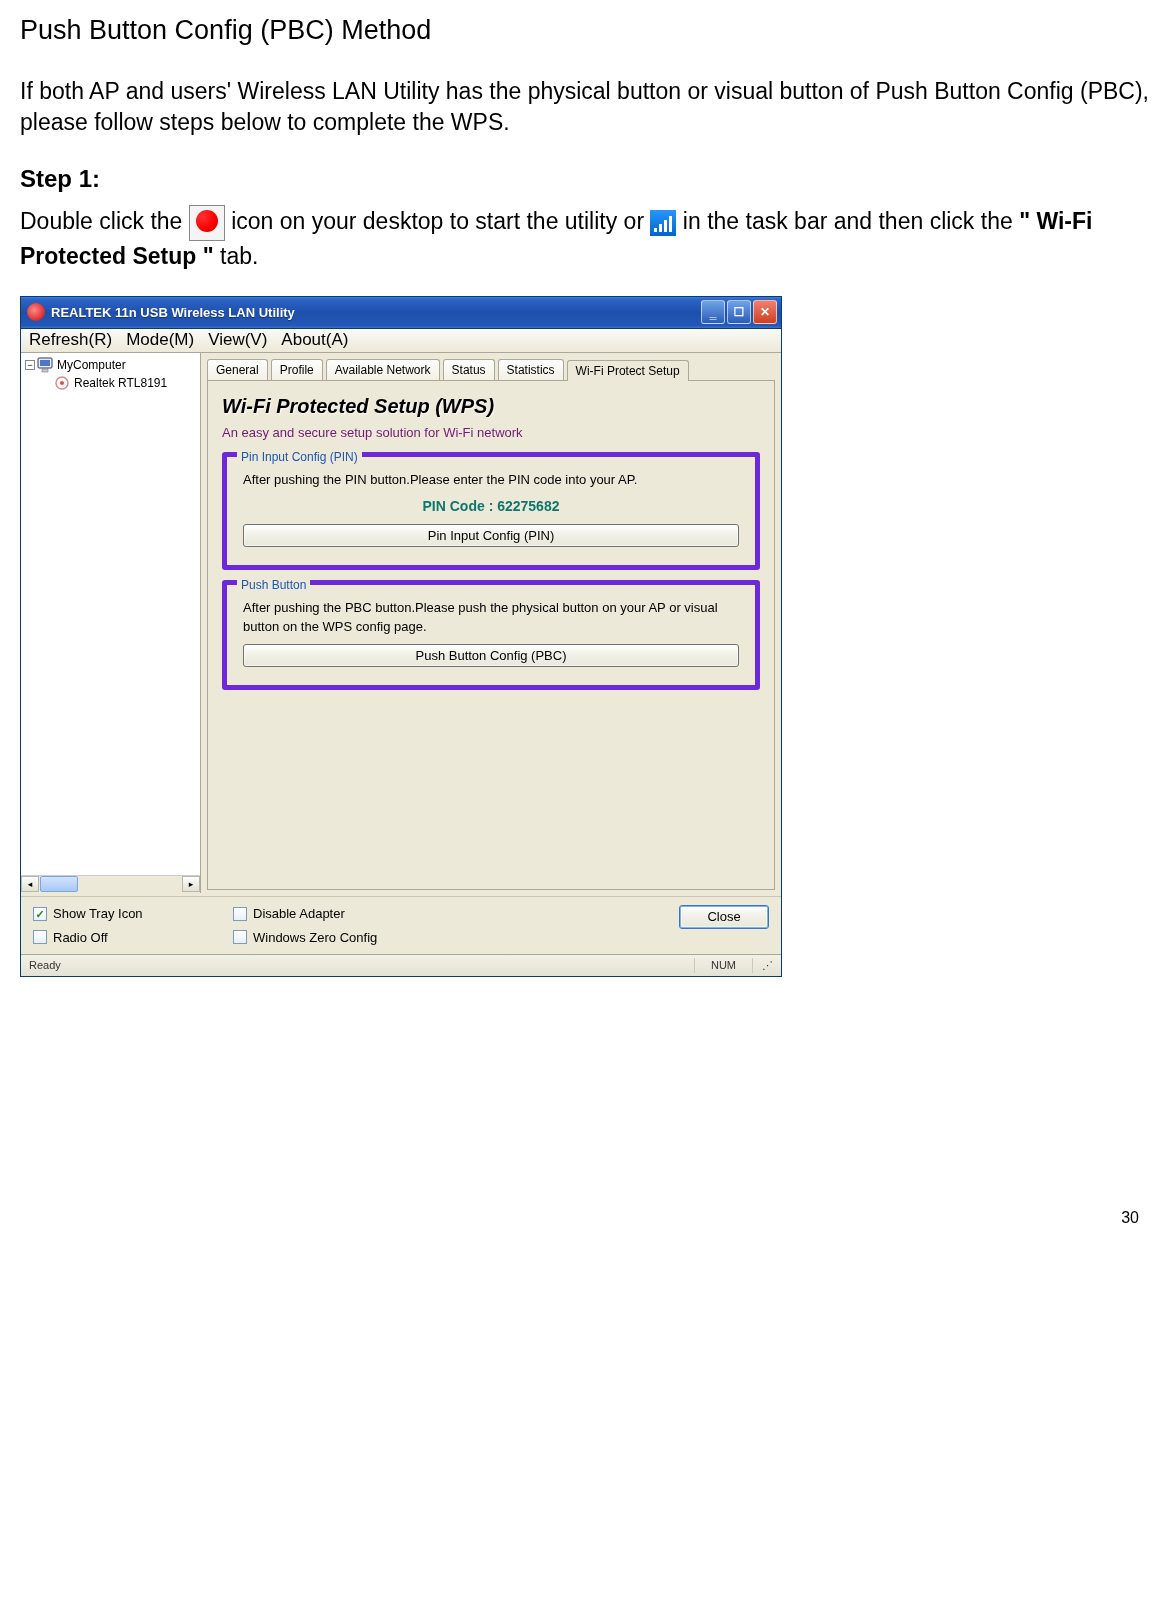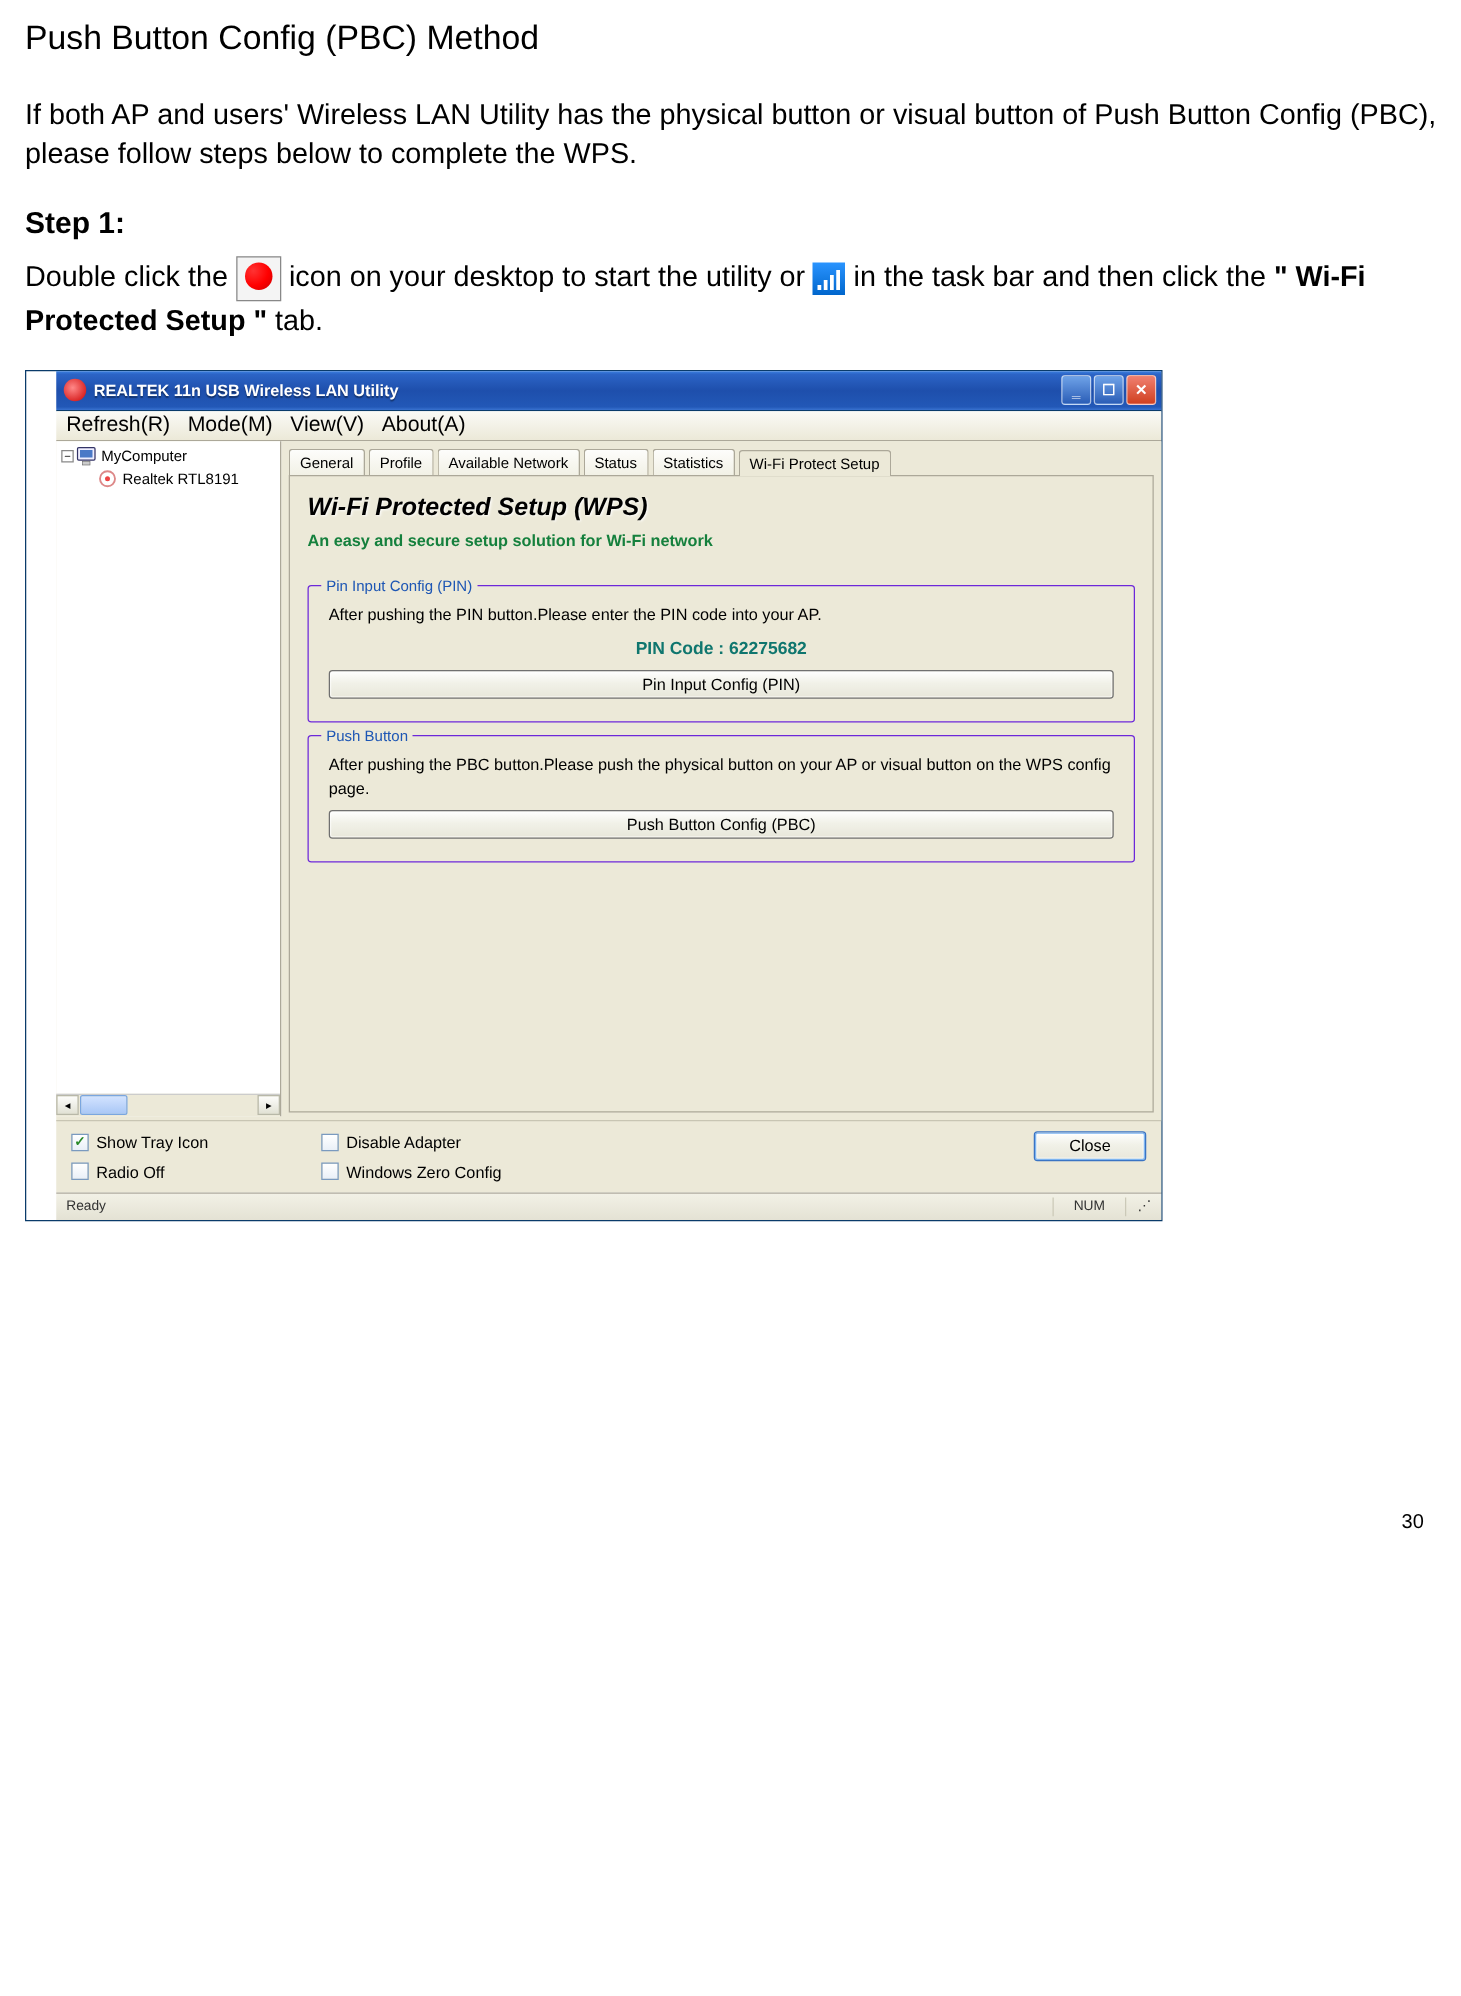--- a/index.html
+++ b/index.html
@@ -10,21 +10,21 @@
 .inline-icon { display: inline-block; vertical-align: middle; }
 .icon-desktop { width: 36px; height: 36px; border: 1px solid #888; background: #f4f4f4; position: relative; }
 .icon-desktop::after { content: ""; position: absolute; top: 4px; left: 6px; width: 22px; height: 22px; border-radius: 50%; background: radial-gradient(circle at 30% 30%, #ff3333, #ff0000 55%, #cc0000); }
 .icon-tray { width: 26px; height: 26px; background: linear-gradient(#2a94ff, #0066cc); position: relative; }
 .icon-tray::after { content: ""; position: absolute; left: 3px; bottom: 3px; width: 2px; background: #fff; }
 .bars { position: absolute; left: 4px; bottom: 4px; display: flex; gap: 2px; align-items: flex-end; }
 .bars span { display:block; width: 3px; background: #fff; }
 .b1 { height: 4px; } .b2 { height: 8px; } .b3 { height: 12px; } .b4 { height: 16px; }
 
 
-.app-window { width: 910px; border: 1px solid #0a3b6a; font-family: Tahoma, sans-serif; font-size: 12px; margin-top: 2px; padding-left: 24px; }
+.app-window { width: 762px; border: 1px solid #0a3b6a; font-family: Tahoma, sans-serif; font-size: 12px; margin-top: 2px; }
 .titlebar { height: 32px; background: linear-gradient(#3a7fe0 0%, #2c64c6 8%, #1e4fac 50%, #2258b7 92%, #3972d0 100%); display: flex; align-items: center; padding: 0 4px; color: #fff; border-bottom: 1px solid #0a3b6a;}
 .titlebar-icon { width: 18px; height: 18px; margin: 0 6px 0 2px; background: radial-gradient(circle at 40% 40%, #ff8888, #cc0000); border-radius: 50%; }
 .titlebar-text { font-weight: bold; font-size: 13px; flex: 1; text-shadow: 0 1px 1px rgba(0,0,0,0.4); }
 .win-buttons { display: flex; gap: 2px; }
 .win-btn { width: 24px; height: 24px; border-radius: 3px; border: 1px solid rgba(255,255,255,0.6); display:flex; align-items:center; justify-content:center; font-weight:bold; font-size: 12px; color:#fff;}
 .win-min,.win-max { background: linear-gradient(#6fa3e8, #2a5db6); }
 .win-close { background: linear-gradient(#f08070, #d04020); }
 
 .menubar { background: linear-gradient(#fafaf6, #ece9d8); height: 24px; display: flex; align-items: center; gap: 14px; padding: 0 8px; border-bottom: 1px solid #aca899; font-size: 17px; color: #000; }
 .menu-item { cursor: default; }
@@ -41,22 +41,22 @@
 .hscroll .arrow { width:18px; height:16px; background: linear-gradient(#fdfdfb,#e1e1d4); border:1px solid #b8b8a8; display:flex;align-items:center;justify-content:center; font-size:9px;}
 .hscroll .thumb { width:38px; height:16px; margin-left:1px; background: linear-gradient(#d3e3ff,#a9c7f6); border:1px solid #7aa6df; border-radius:2px;}
 .hscroll .track { flex:1; }
 
 .main-pane { flex:1; padding: 6px; background: #ece9d8; }
 .tabs { display: flex; gap: 3px; }
 .tab { padding: 2px 8px; font-size: 12px; background: linear-gradient(#fdfdfb, #f2f1e6); border: 1px solid #aca899; border-bottom: none; border-radius: 3px 3px 0 0; cursor:default;}
 .tab.active { background: #ece9d8; position: relative; top: 1px; }
 .tabcontent { border: 1px solid #aca899; background: #ece9d8; padding: 12px 14px; height: 510px;}
 .wps-title { font-size: 20px; font-weight: bold; font-style: italic; color:#000; text-shadow: 1px 1px 2px rgba(255,255,255,0.9); margin-bottom: 4px; }
-.wps-sub { font-size: 13px; font-weight: bold; color: #15803d; margin-bottom: 26px; }
-.groupbox { border: 1px solid #6d28d9; border-radius: 3px; position: relative; padding: 14px 16px 18px; margin-bottom: 10px; background: #ece9d8; }
+.wps-sub { font-size: 13px; font-weight: normal; color: #701a75; margin-bottom: 10px; }
+.groupbox { border: 5px solid #6d28d9; border-radius: 3px; position: relative; padding: 14px 16px 18px; margin-bottom: 10px; background: #ece9d8; }
 .groupbox .legend { position: absolute; top: -8px; left: 10px; color: #1d56b4; font-size: 12px; padding: 0 4px; background: #ece9d8; }
 .gb-text { font-size: 13px; color:#000; line-height:1.4; margin-bottom: 8px; }
 .pin-code { color: #0f766e; font-weight: bold; font-size: 14px; text-align: center; margin-bottom: 8px; }
 .xp-btn { display:block; margin: 0 auto; min-width: 220px; padding: 2px 18px; font-size: 13px; background: linear-gradient(#fff, #f1f1e8 45%, #e8e7da); border: 1px solid #707070; border-radius: 3px; box-shadow: inset 0 0 0 1px rgba(255,255,255,0.6); cursor:default; text-align:center;}
 
 .bottombar { background: #ece9d8; padding: 8px 12px; border-top: 1px solid #c8c5b3; display:flex; justify-content: space-between; align-items:center; }
 .chk-col { display:flex; flex-direction:column; gap:6px; min-width: 200px;}
 .chk { display:flex; align-items:center; gap: 6px; font-size: 13px; color:#000;}
 .chk-box { width: 14px; height: 14px; border: 1px solid #7a9abf; background: linear-gradient(#fff, #e9f0f8); display:flex; align-items:center; justify-content:center; font-size:11px; color:#2a8a2a; font-weight:bold;}
 .close-btn { margin-left:auto; align-self: flex-start; }

